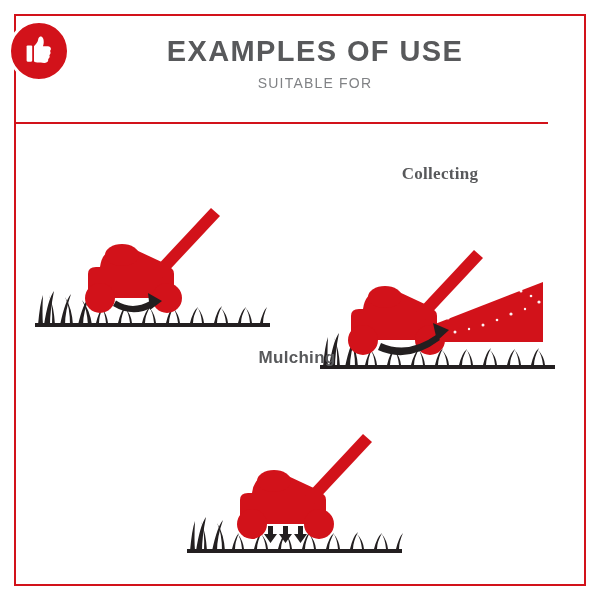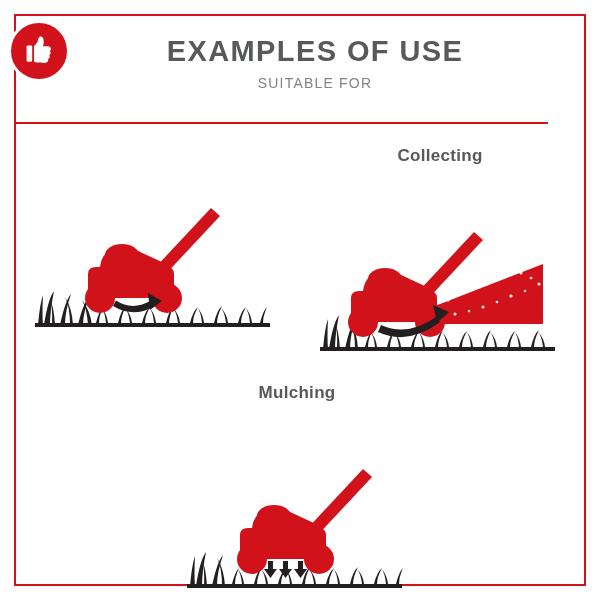--- a/index.html
+++ b/index.html
@@ -97,22 +97,22 @@
     letter-spacing: 0.3px;
   }
   .panel-art {
     width: 250px;
     height: 180px;
     position: relative;
   }
   .panel-art svg { display: block; }
 
   #panel-mowing     { left: 30px;  top: 150px; }
-  #panel-collecting { left: 315px; top: 146px; }
-  #panel-mulching   { left: 172px; top: 383px; }
+  #panel-collecting { left: 315px; top: 164px; font-family: Liberation Serif, serif; }
+  #panel-mulching   { left: 172px; top: 348px; }
 </style>
 </head>
 <body>
 
 <div id="page">
 
   <div class="frame"></div>
 
   <div class="badge">
     <span>

